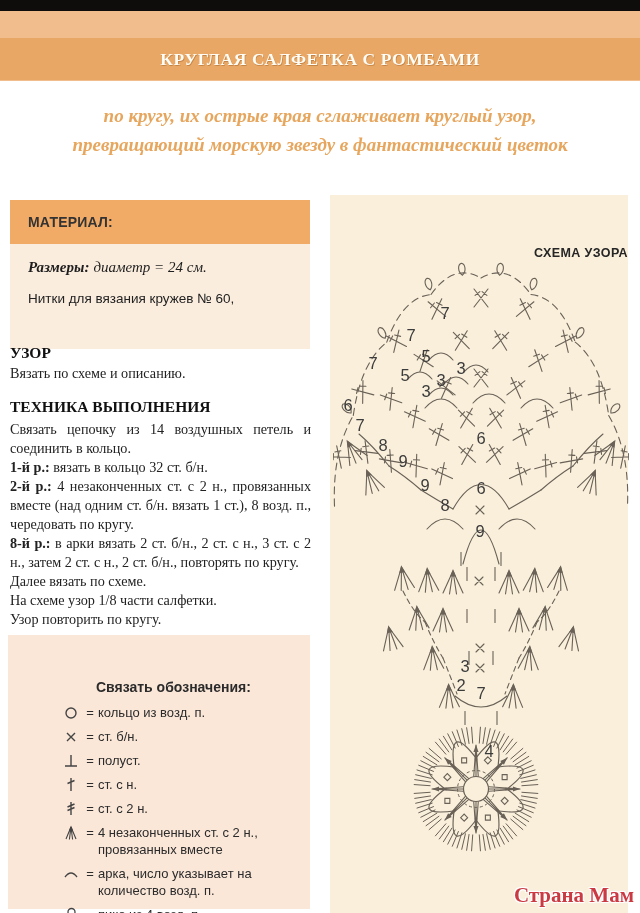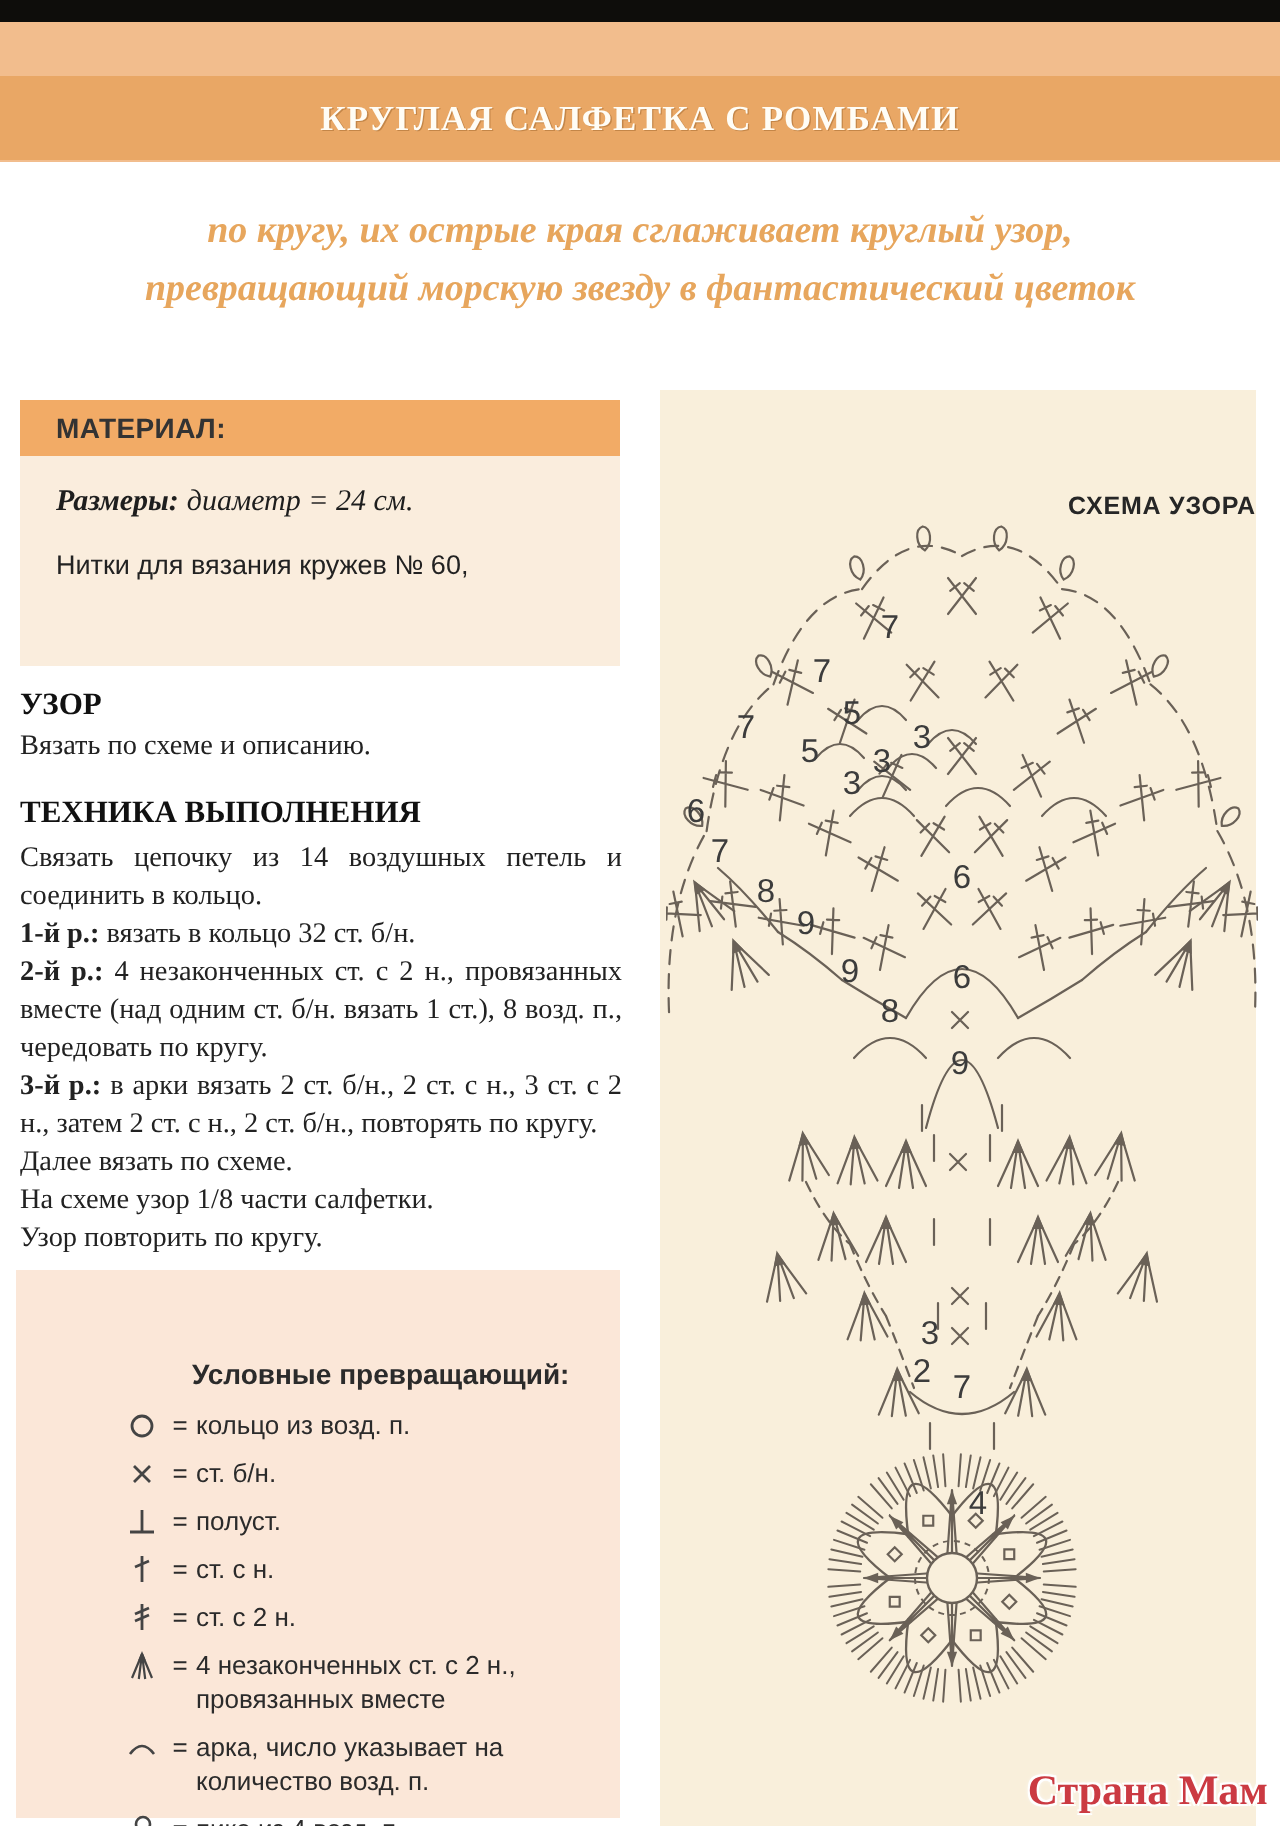--- a/index.html
+++ b/index.html
@@ -9,21 +9,21 @@
   .banner{position:absolute;top:11px;left:0;width:640px;height:70px;background:#f2bd8d;}
   .banner-band{position:absolute;top:27px;left:0;width:100%;height:42px;background:#e9a765;
         display:flex;align-items:center;justify-content:center;}
   .banner-band h1{margin:0;font-size:17.5px;font-weight:bold;color:#fffdf6;letter-spacing:.6px;
         text-shadow:.7px .7px 0 rgba(130,75,20,.35);}
   .intro{position:absolute;top:102px;left:0;width:640px;text-align:center;font-style:italic;
         font-weight:bold;font-size:19px;line-height:28.5px;color:#e7a65d;}
 
   
   .material-box{position:absolute;top:200px;left:10px;width:300px;}
-  .material-header{height:28px;background:#f2ab66;font-family:"Liberation Sans",sans-serif;
+  .material-header{height:44px;background:#f2ab66;font-family:"Liberation Sans",sans-serif;
         font-weight:bold;font-size:14px;color:#333;display:flex;align-items:center;
         padding-left:18px;box-sizing:border-box;letter-spacing:.2px;}
   .material-body{background:#faeddd;height:105px;padding:15px 10px 0 18px;box-sizing:border-box;}
   .sizes{margin:0 0 12px;font-size:15px;font-style:italic;color:#1e1e1e;}
   .sizes b{margin-right:4px;}
   .mat-line{margin:0;font-family:"Liberation Sans",sans-serif;font-size:13.5px;line-height:22px;color:#222;}
 
   .pattern{position:absolute;top:344px;left:10px;width:301px;}
   .pattern h2,.technique h2{margin:0;font-size:15.5px;font-weight:bold;color:#111;}
   .pattern p{margin:3px 0 0;font-size:14.2px;}
@@ -82,28 +82,28 @@
   <section class="pattern">
     <h2>УЗОР</h2>
     <p>Вязать по схеме и описанию.</p>
   </section>
 
   <section class="technique">
     <h2>ТЕХНИКА ВЫПОЛНЕНИЯ</h2>
     <p class="tj">Связать цепочку из 14 воздушных петель и соединить в кольцо.</p>
     <p class="tj"><b>1-й р.:</b> <span>вязать в кольцо 32 ст. б/н.</span></p>
     <p class="tj"><b>2-й р.:</b> <span>4 незаконченных ст. с 2 н., провязанных вместе (над одним ст. б/н. вязать 1 ст.), 8 возд. п., чередовать по кругу.</span></p>
-    <p class="tj"><b>3-й р.:</b> <span>в арки вязать 2 ст. б/н., 2 ст. с н., 3 ст. с 2 н., затем 2 ст. с н., 2 ст. б/н., повторять по кругу.</span></p>
+    <p class="tj"><b>8-й р.:</b> <span>в арки вязать 2 ст. б/н., 2 ст. с н., 3 ст. с 2 н., затем 2 ст. с н., 2 ст. б/н., повторять по кругу.</span></p>
     <p class="tn">Далее вязать по схеме.</p>
     <p class="tn">На схеме узор 1/8 части салфетки.</p>
     <p class="tn">Узор повторить по кругу.</p>
   </section>
 
   <section class="legend-box">
-    <h3>Условные превращающий:</h3>
+    <h3>Связать обозначения:</h3>
 
     <div class="li">
       <span class="sym">
           <svg width="20" height="17" viewBox="0 0 20 17">
             <circle cx="10" cy="9" r="5" fill="none" stroke="#444" stroke-width="1.4"></circle>
           </svg>
         </span>
       <span class="eq">=</span>
       <span class="txt">кольцо из возд. п.</span>
     </div>

